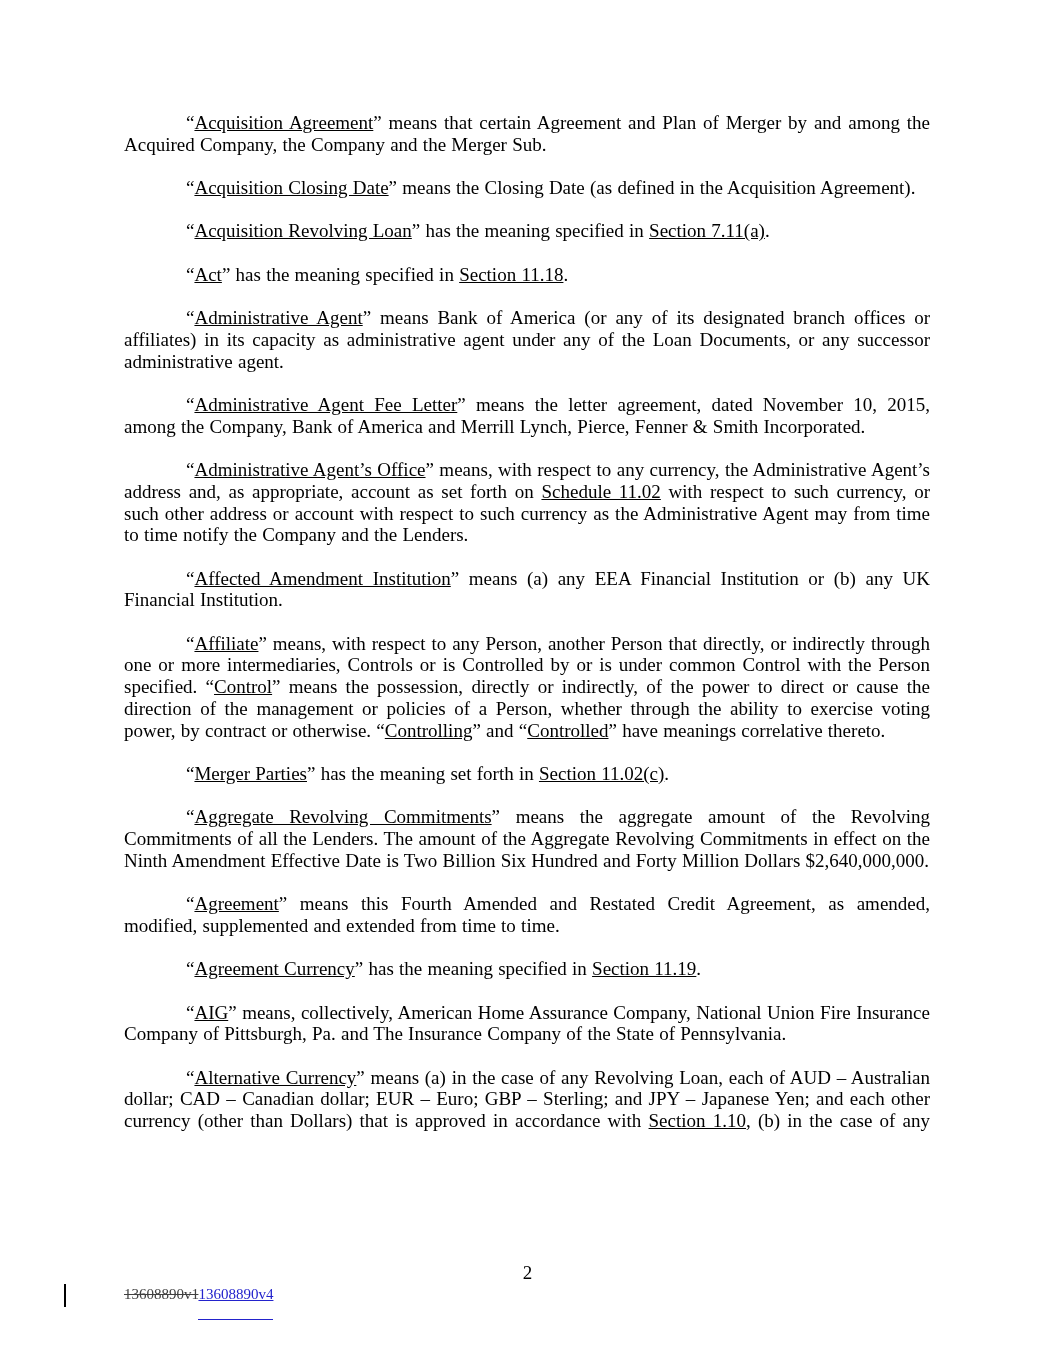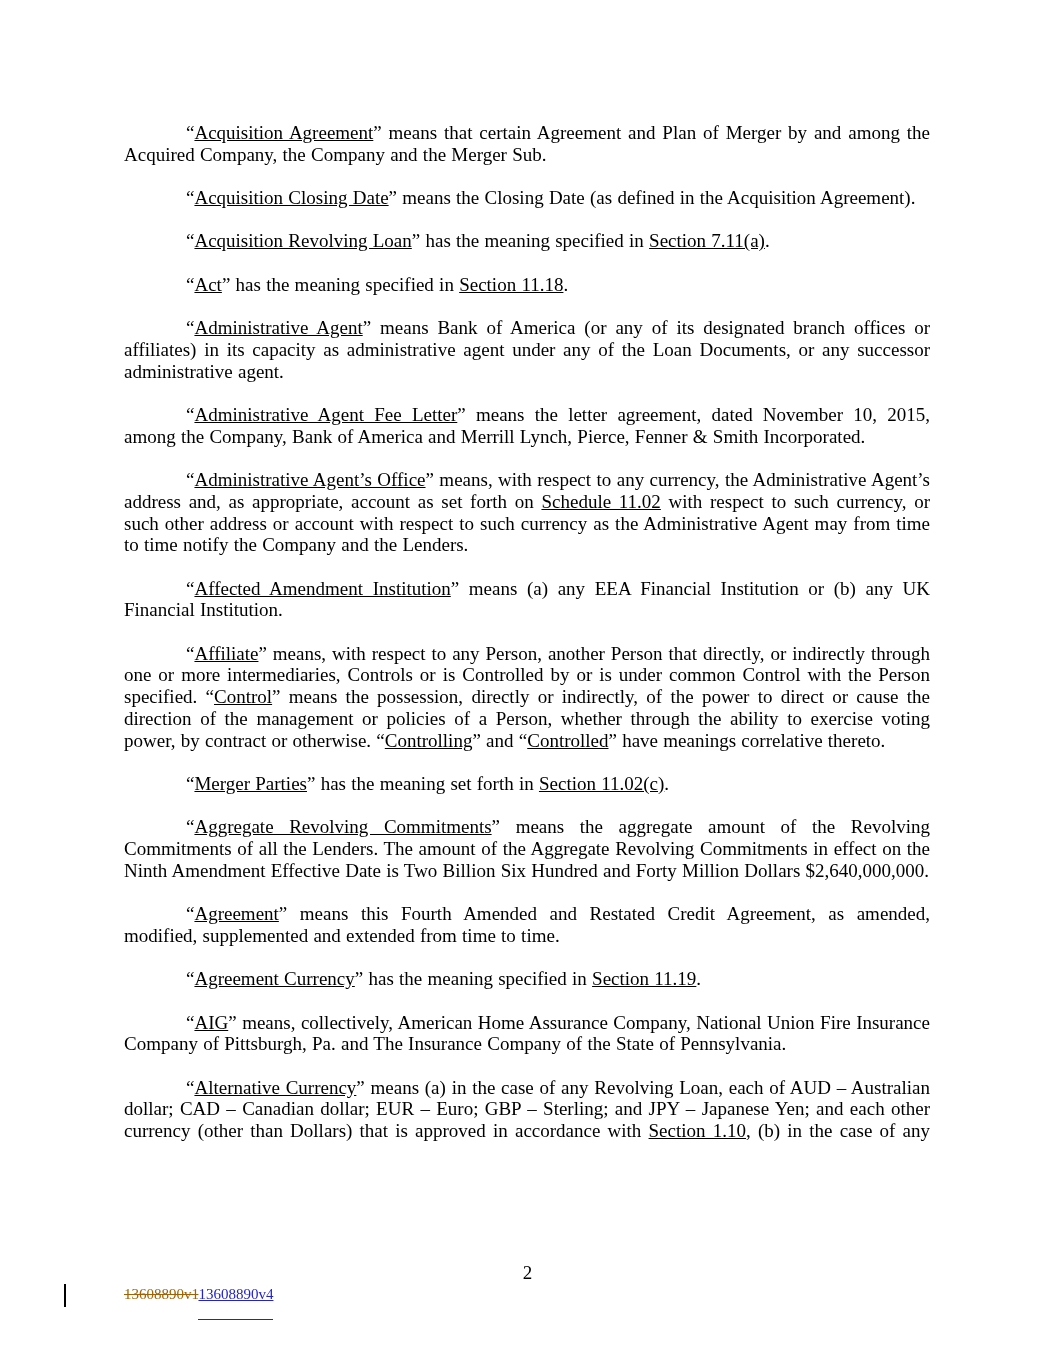--- a/index.html
+++ b/index.html
@@ -16,21 +16,21 @@
     color: #000000;
   }
   .page {
     position: absolute;
     inset: 0;
     background: #ffffff;
   }
   .body-text {
     position: absolute;
     left: 124px;
-    top: 122px;
+    top: 112px;
     width: 806px;
   }
   p.para {
     margin: 21.7px 0 0 0;
     padding: 0;
     text-indent: 62px;
     text-align: justify;
     font-size: 19px;
     line-height: 21.7px;
     word-spacing: 0.5px;
@@ -50,21 +50,21 @@
   }
   .doc-ids {
     position: absolute;
     left: 124px;
     top: 1285px;
     font-size: 15px;
     line-height: 18px;
     white-space: nowrap;
   }
   .doc-id-old {
-    color: #a16207;
+    color: #404040;
     text-decoration: line-through;
   }
   .doc-id-new {
     color: #2323cc;
     text-decoration: underline;
     border-bottom: 1.5px solid #2323cc;
     padding-bottom: 17px;
   }
   .change-bar {
     position: absolute;

